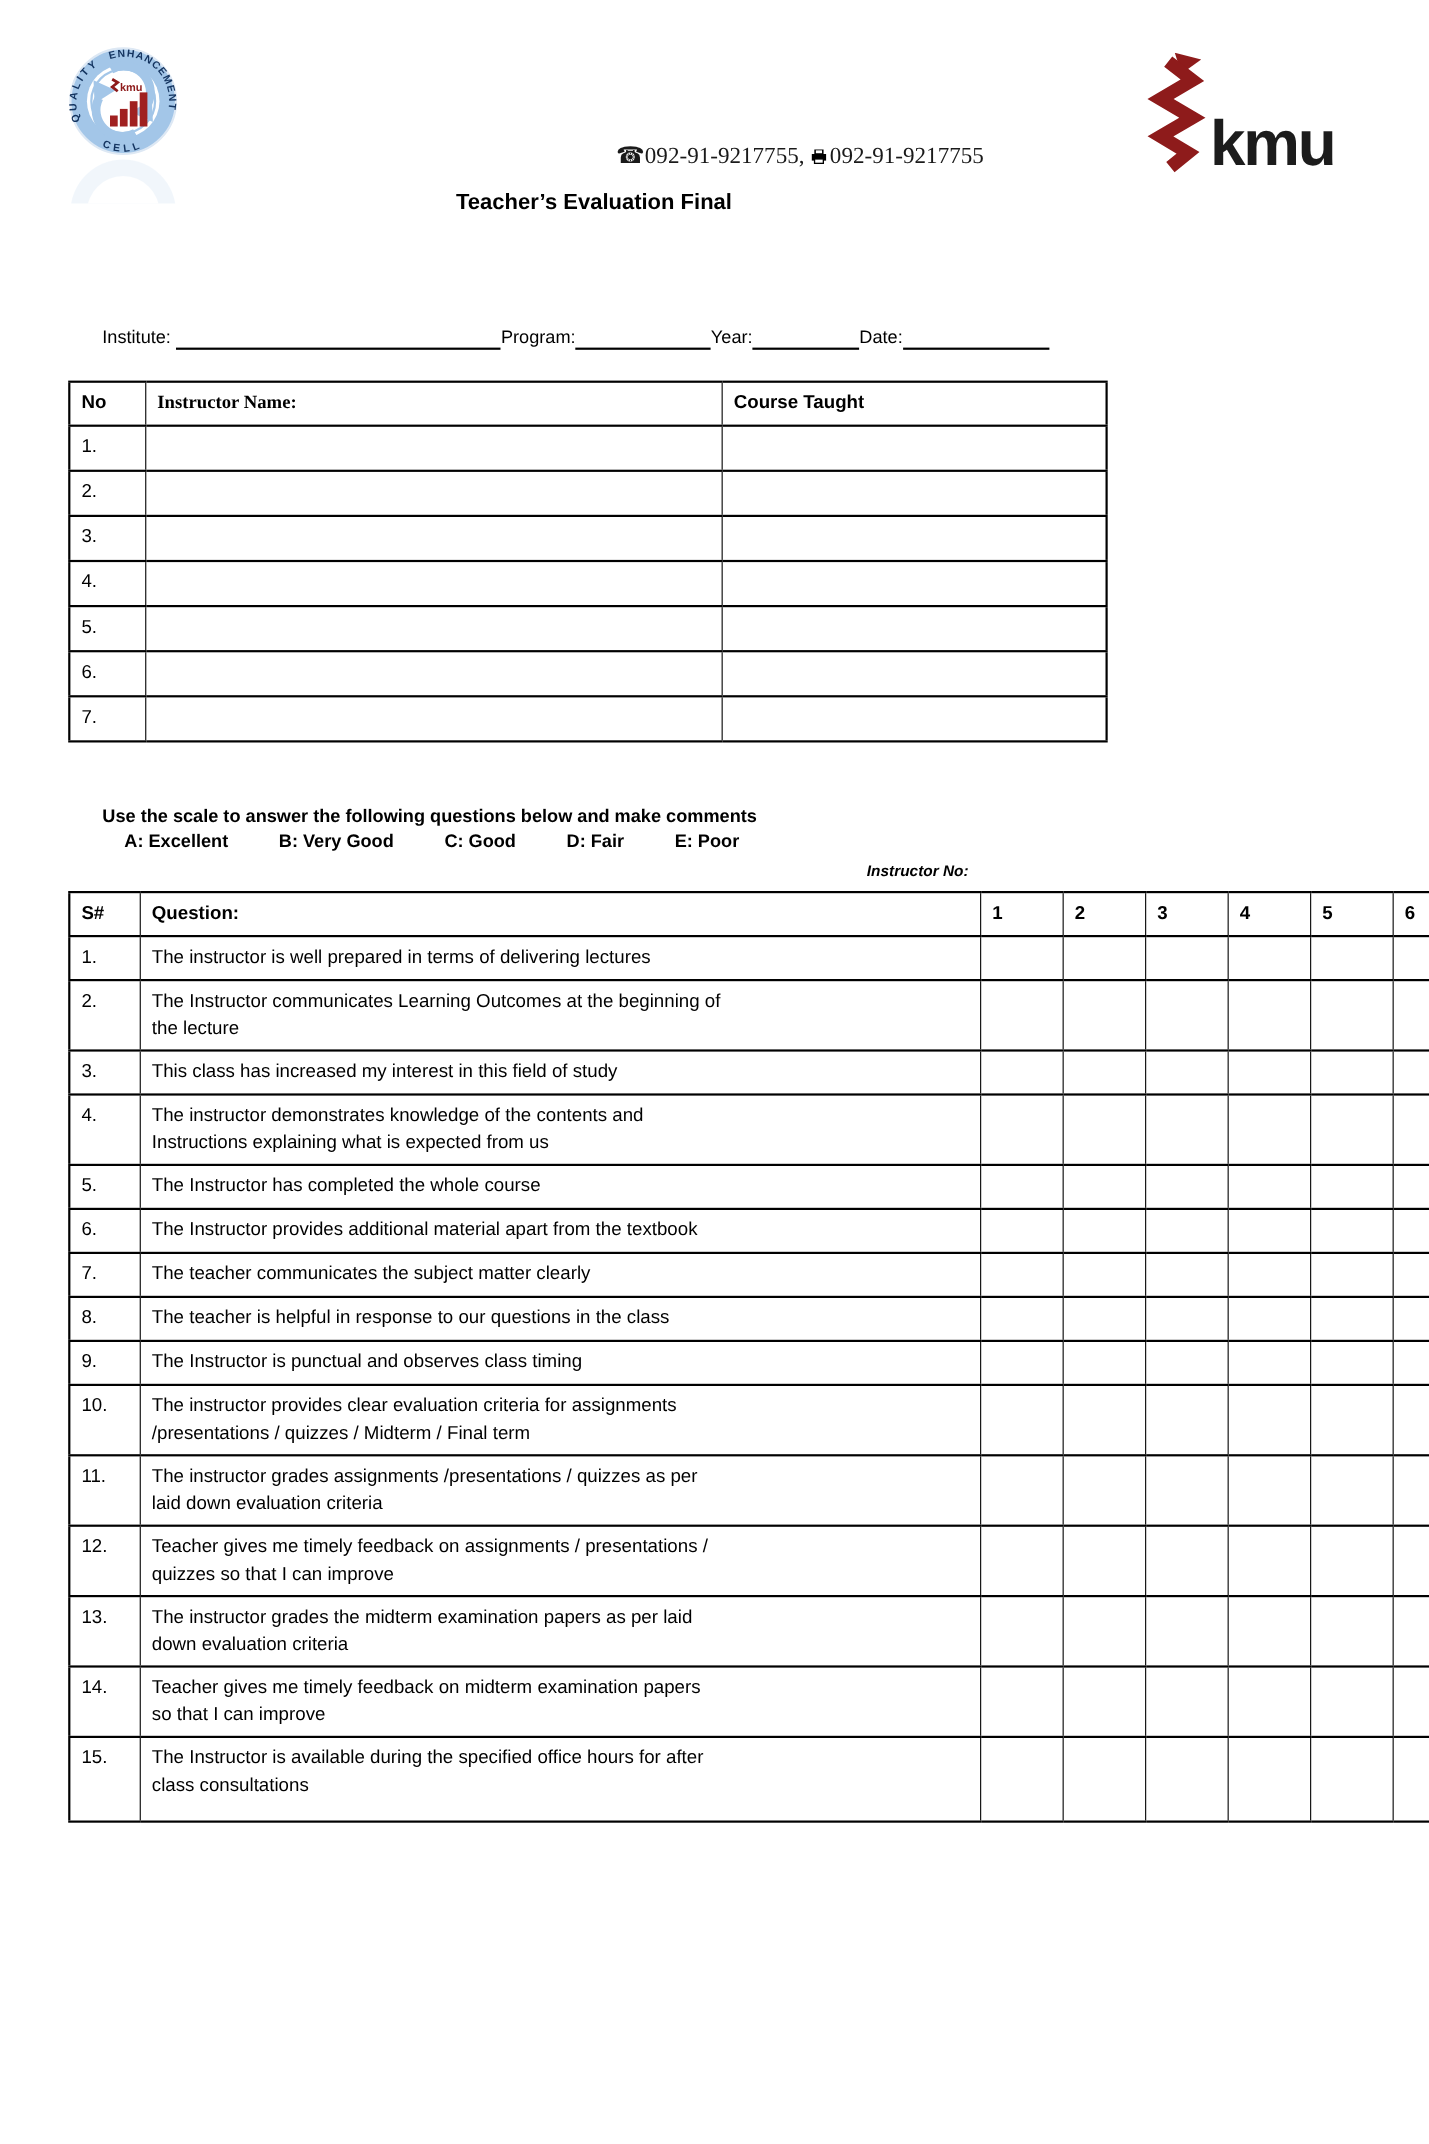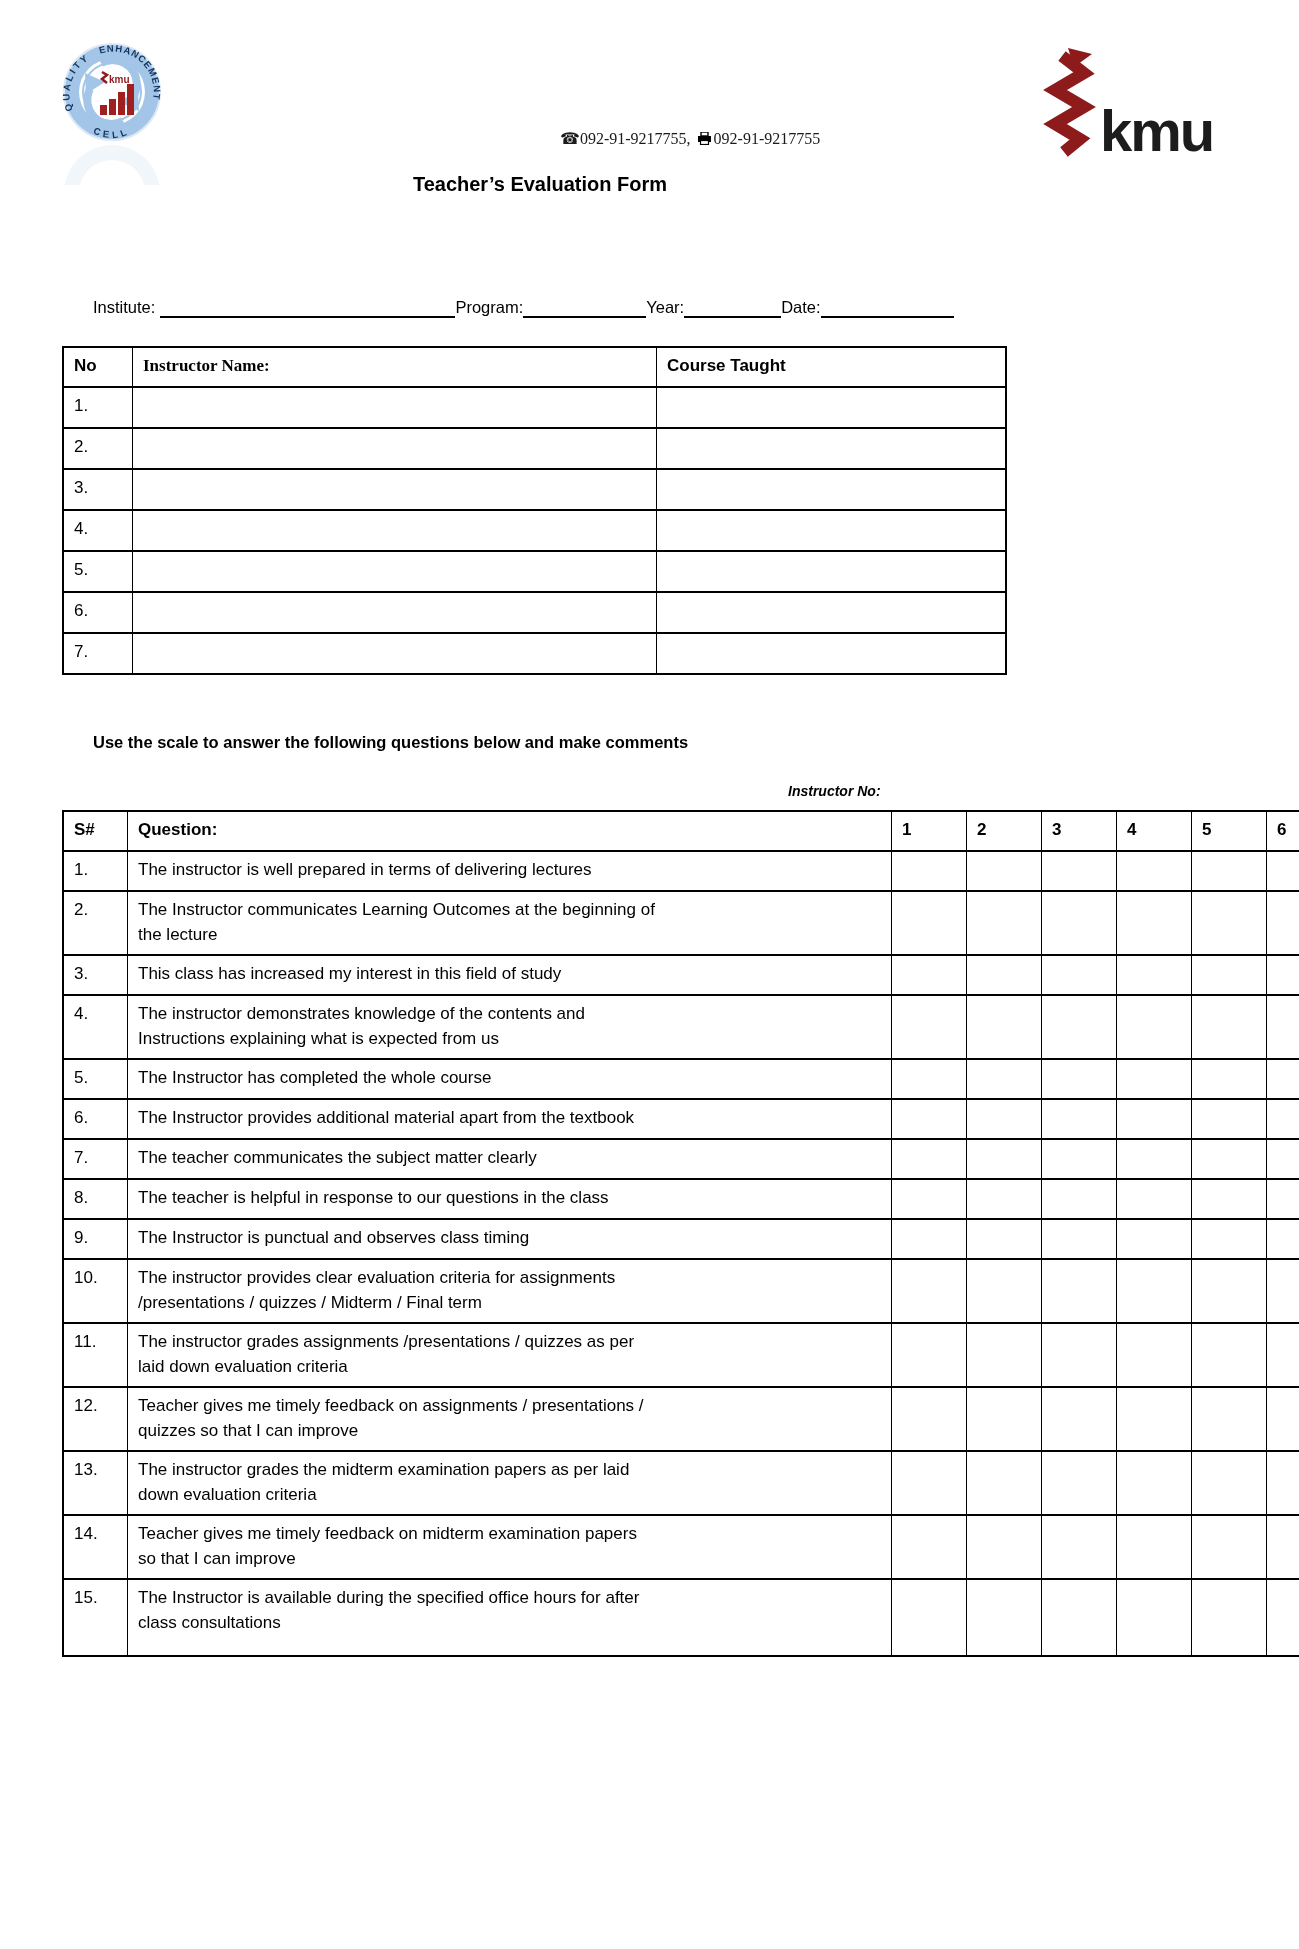--- a/index.html
+++ b/index.html
@@ -21,21 +21,21 @@
       -1.5px -1.5px 0 #000, 1.5px -1.5px 0 #000, -1.5px 1.5px 0 #000, 1.5px 1.5px 0 #000,
       -1.5px 0 0 #000, 1.5px 0 0 #000, 0 -1.5px 0 #000, 0 1.5px 0 #000,
       3px 3px 0 #bdbdbd;
   }
   .univ-address {
     position:absolute; left:250px; top:103px; width:640px; text-align:center;
     font-size:15.5px; letter-spacing:.2px; color:#1a1a1a;
   }
   .univ-phone {
     position:absolute; left:560px; top:129px; width:500px;
-    font-family:"Liberation Serif", serif; font-size:16px; color:#1a1a1a;
+    font-family:"Liberation Serif", serif; font-size:21px; color:#1a1a1a;
   }
   .univ-phone .fax-icon-svg { vertical-align:-1px; margin:0 2px 0 6px; }
   .kmu-logo { position:absolute; left:1040px; top:48px; display:flex; align-items:flex-end; }
   .kmu-logo-text {
     font-family:"Liberation Sans", sans-serif; font-weight:bold; font-size:58px;
     letter-spacing:-2px; color:#1c1c1c; line-height:.8; margin-left:2px; margin-bottom:6px;
   }
   
   .form-title { position:absolute; left:140px; top:173px; width:800px; text-align:center;
     font-weight:bold; font-size:20px; }
@@ -140,21 +140,21 @@
   </div>
 
   <div class="kmu-logo">
     <svg width="58" height="112" viewBox="0 0 58 112">
       <polygon points="28,0 52,6 34,19" fill="#8e1b1b"></polygon>
       <path d="M 22,8 L 44,25 L 15,42 L 44,59 L 15,76 L 40,91 L 24,104" stroke="#8e1b1b" stroke-width="12" fill="none" stroke-linejoin="miter"></path>
     </svg>
     <div class="kmu-logo-text">kmu</div>
   </div>
 
-  <div class="form-title">Teacher’s Evaluation Form</div>
+  <div class="form-title">Teacher’s Evaluation Final</div>
 
   <div class="fields-line">
     <span class="field-label">Institute:</span>
     <span class="fill-line w-inst"></span>
     <span class="field-label">Program:</span>
     <span class="fill-line w-prog"></span>
     <span class="field-label">Year:</span>
     <span class="fill-line w-year"></span>
     <span class="field-label">Date:</span>
     <span class="fill-line w-date"></span>
@@ -199,20 +199,27 @@
     </tr>
     <tr>
       <td>7.</td>
       <td></td>
       <td></td>
     </tr>
   </tbody>
     </table>
 
   <div class="scale-instruction">Use the scale to answer the following questions below and make comments</div>
+  <div class="scale-options">
+    <span>A: Excellent</span>
+    <span>B: Very Good</span>
+    <span>C: Good</span>
+    <span>D: Fair</span>
+    <span>E: Poor</span>
+  </div>
   <div class="instructor-no-label">Instructor No:</div>
 
   <table class="grid question-table">
     <tbody>
         <tr>
       <th class="col-sn">S#</th>
       <th class="col-q">Question:</th>
       <th class="col-r num">1</th>
       <th class="col-r num">2</th>
       <th class="col-r num">3</th>

